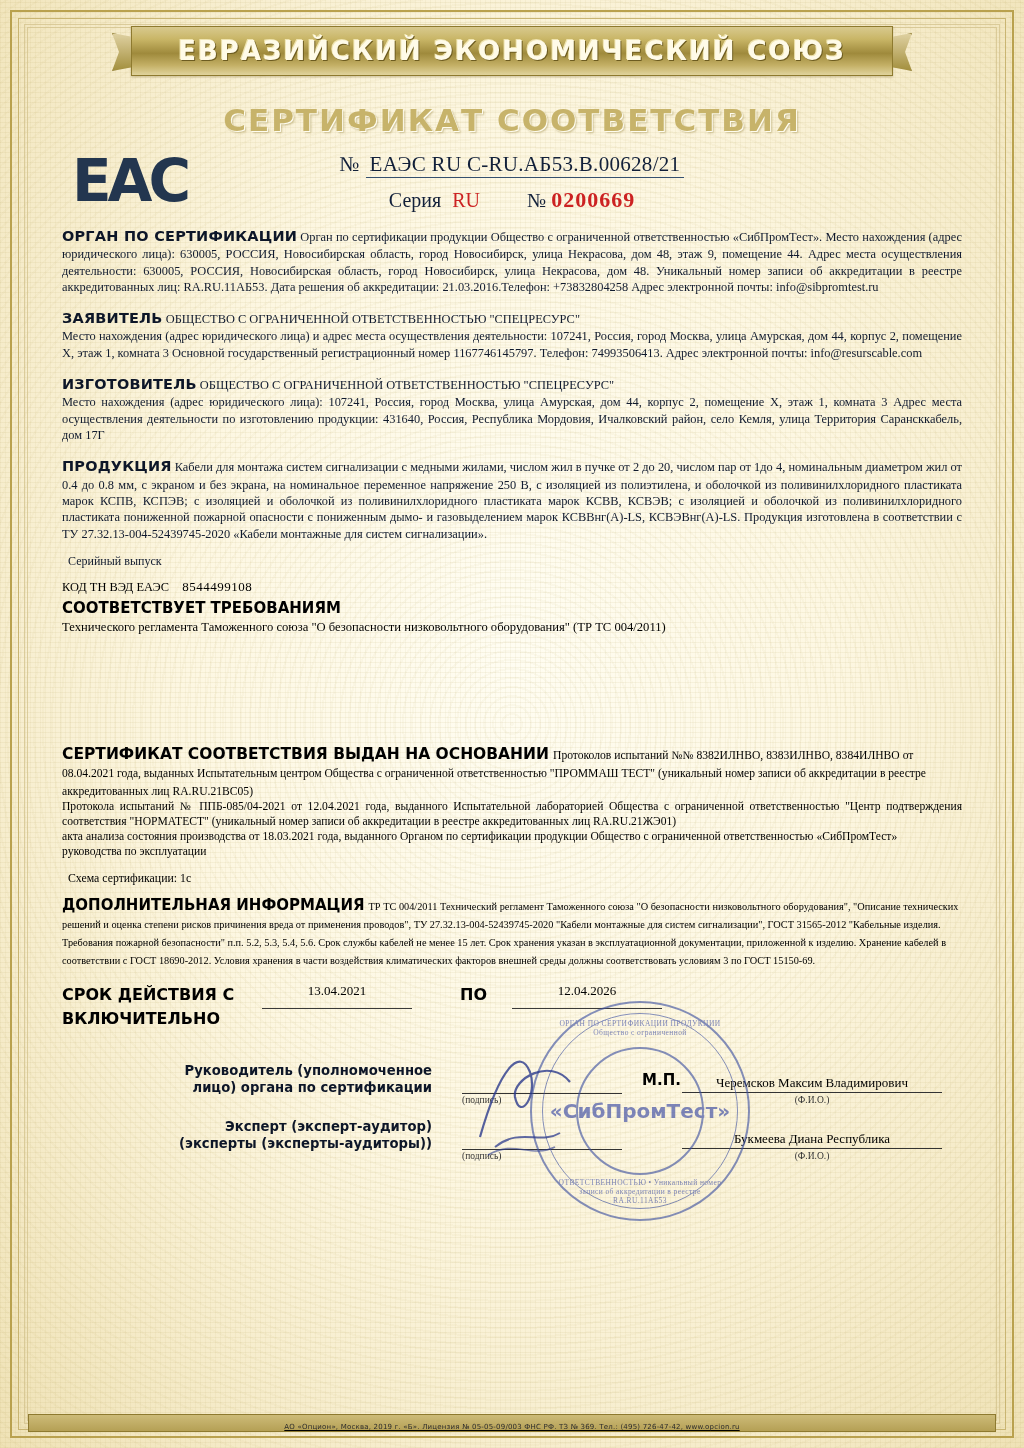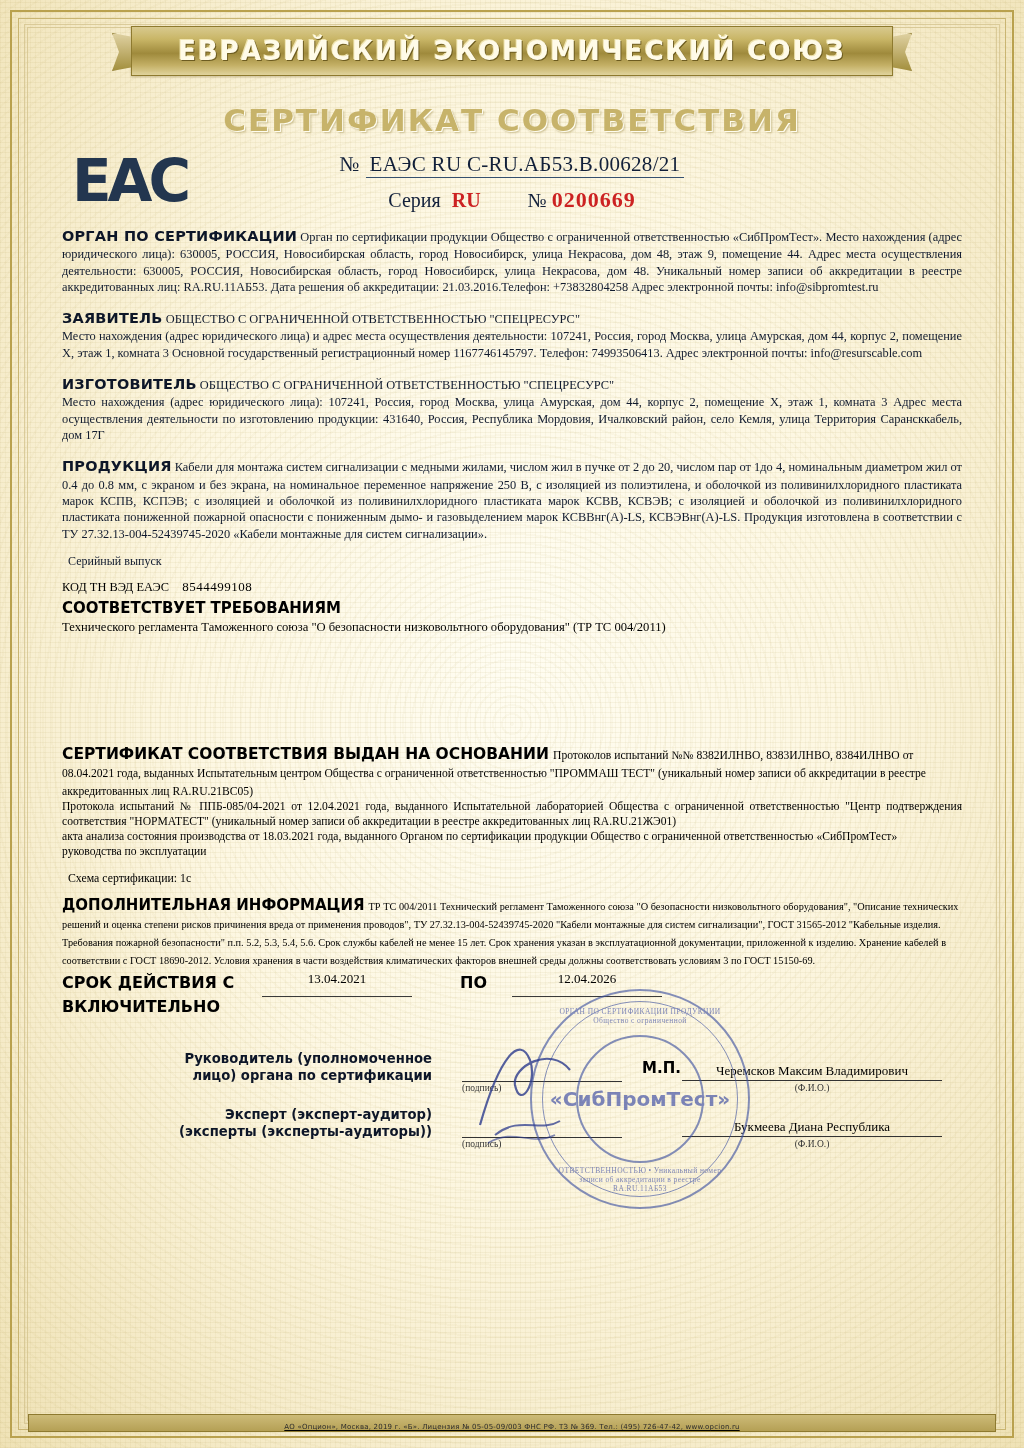--- a/index.html
+++ b/index.html
@@ -150,21 +150,21 @@
     padding: 0 4px 1px 4px;
   }
   .series-line {
     text-align: center;
     margin-top: 10px;
     font-size: 20px;
     color: #12203a;
   }
   .series-line .ru {
     color: #cc2222;
-    font-weight: bold;
+    font-weight: normal;
     padding: 0 6px;
   }
   .series-line .no {
     margin-left: 36px;
   }
   .series-line .digits {
     color: #cc2222;
     font-weight: bold;
     letter-spacing: 1px;
     font-size: 22px;
@@ -221,21 +221,21 @@
   .addinfo-head {
     font-family: "DejaVu Sans", sans-serif;
     font-weight: bold;
     font-size: 15px;
     display: inline;
   }
   .addinfo-body { font-size: 10.3px; line-height: 1.28; text-align: justify; }
 
   
   .validity {
-    margin-top: 3px;
+    margin-top: 15px;
     position: relative;
     height: 62px;
   }
   .validity .label1 {
     font-family: "DejaVu Sans", sans-serif;
     font-weight: bold;
     font-size: 16px;
     position: absolute;
     left: 0; top: 2px;
   }

